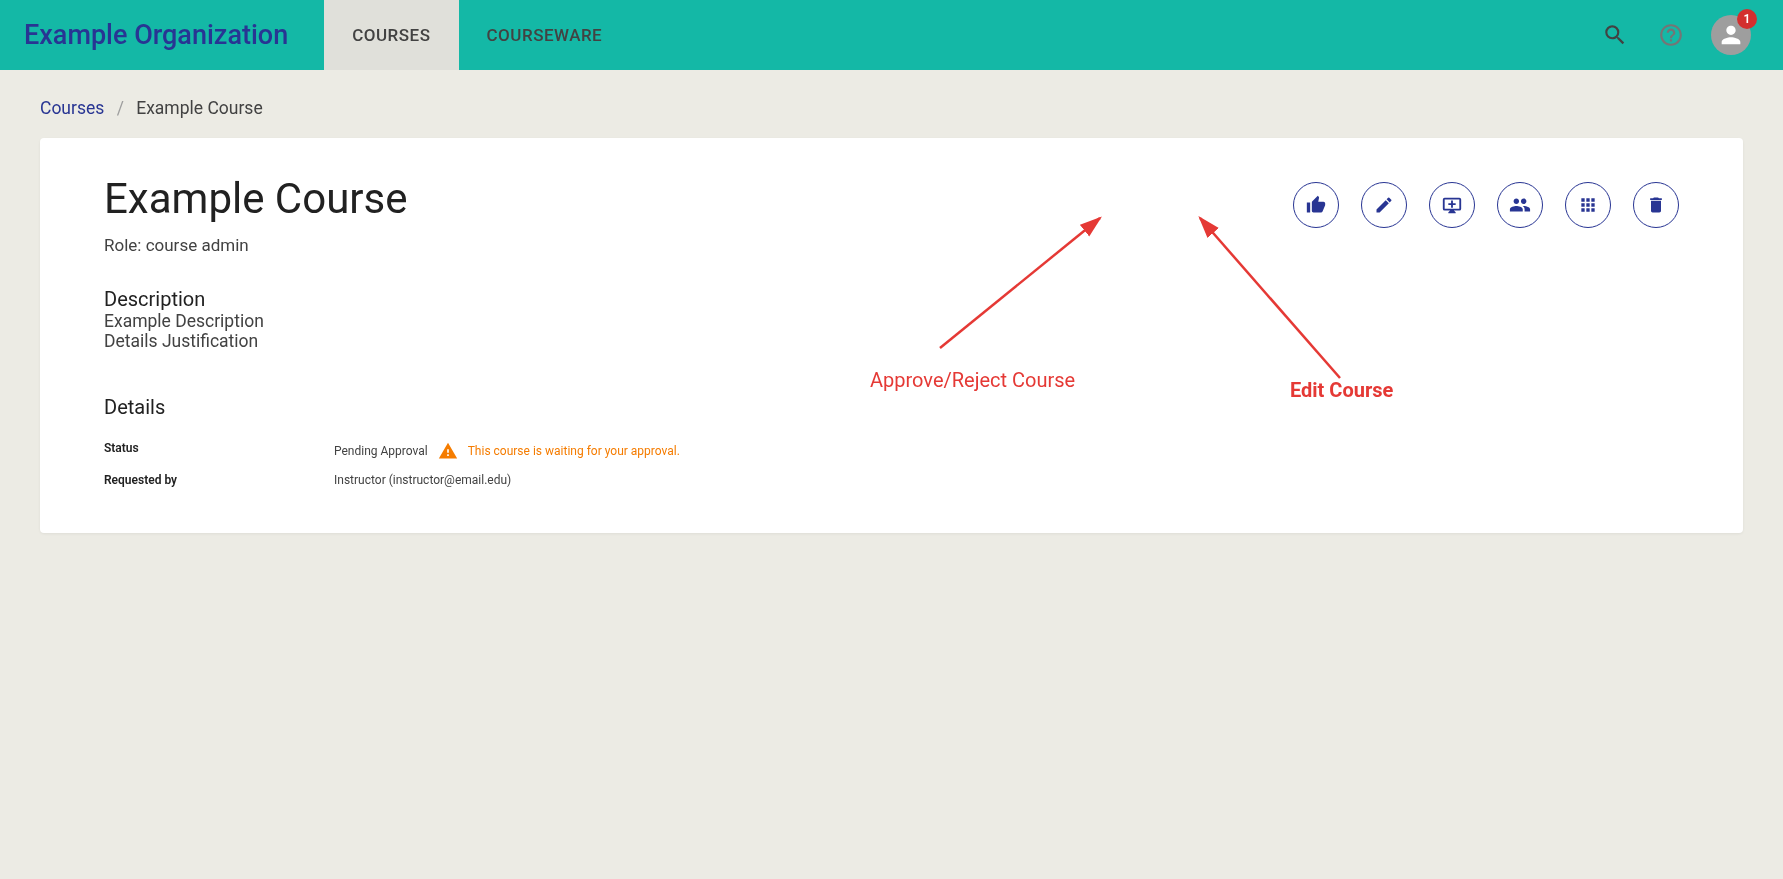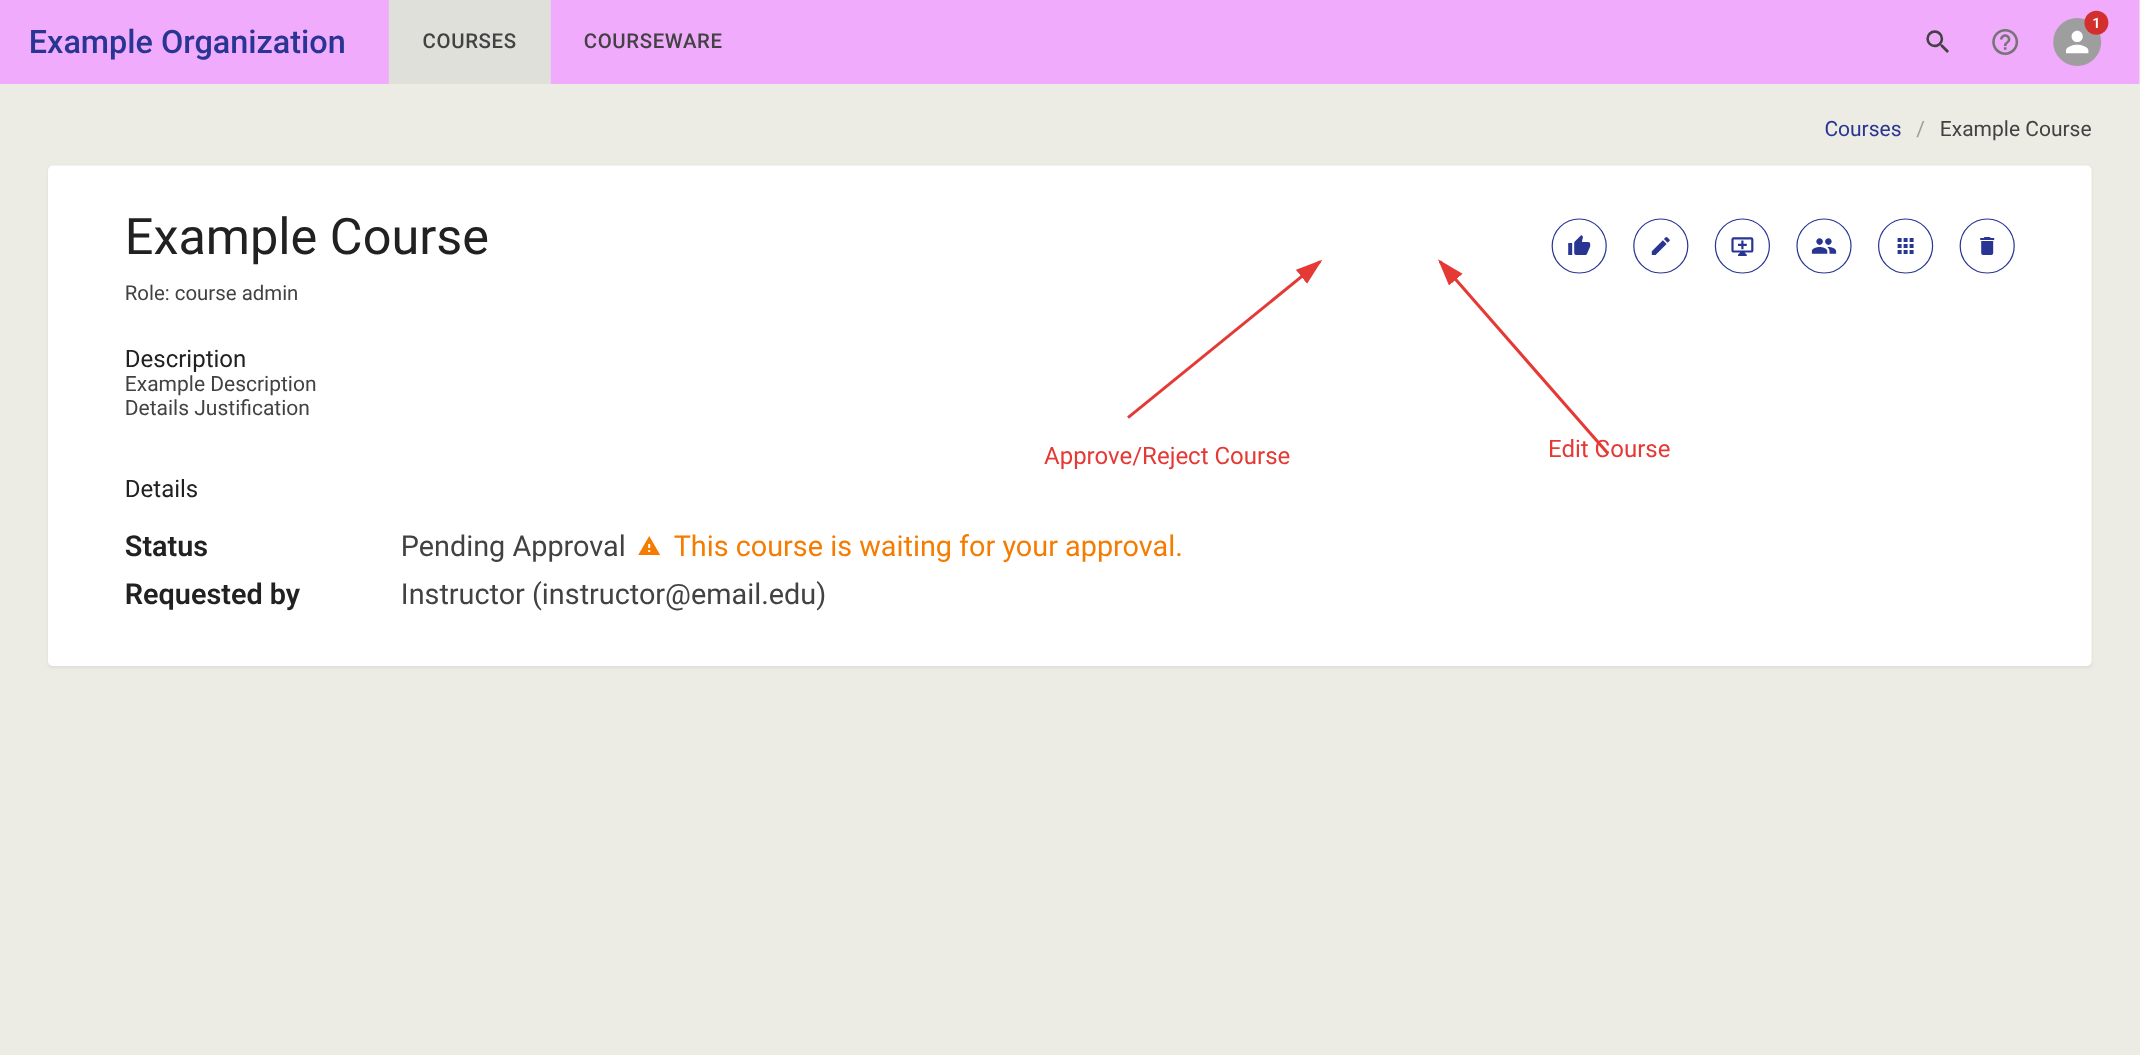--- a/index.html
+++ b/index.html
@@ -8,21 +8,21 @@
       background: #ecebe4;
       color: #212121;
       width: 1783px;
       height: 879px;
       overflow: hidden;
     }
     .header {
       display: flex;
       align-items: center;
       height: 70px;
-      background: #f0abfc;
+      background: #14b8a6;
       padding: 0 24px;
     }
     .org-title {
       color: #283593;
       font-size: 27px;
       font-weight: 500;
       margin-right: 36px;
     }
     .nav-tabs {
       display: flex;
@@ -83,21 +83,20 @@
       width: 20px;
       height: 20px;
       display: flex;
       align-items: center;
       justify-content: center;
     }
     .breadcrumb {
       padding: 28px 40px 20px 40px;
       font-size: 17.5px;
       color: #424242;
-      text-align: right;
     }
     .breadcrumb a {
       color: #283593;
       text-decoration: none;
       cursor: pointer;
     }
     .breadcrumb .sep {
       color: #9e9e9e;
       margin: 0 8px;
     }
@@ -149,21 +148,21 @@
     .section-body {
       font-size: 17.5px;
       color: #424242;
     }
     .details-table {
       margin-top: 16px;
     }
     .details-row {
       display: flex;
       padding: 6px 0;
-      font-size: 24px;
+      font-size: 12px;
     }
     .details-label {
       width: 230px;
       font-weight: 600;
       color: #212121;
     }
     .details-value {
       color: #424242;
       display: flex;
       align-items: center;
@@ -293,14 +292,14 @@
   <div class="annotation" style="left:830px; top:230px;">Approve/Reject Course</div>
 
   <svg class="annot-arrow" style="left:1140px; top:60px;" width="200" height="190">
     <defs>
         <marker id="ah2" markerWidth="10" markerHeight="10" refX="8" refY="3" orient="auto">
           <path d="M0,0 L0,6 L9,3 z" fill="#e53935"></path>
         </marker>
       </defs>
     <line x1="160" y1="180" x2="20" y2="20" stroke="#e53935" stroke-width="2.5" marker-end="url(#ah2)"></line>
   </svg>
-  <div class="annotation" style="left:1250px; top:224px;">Edit Course</div>
+  <div class="annotation" style="left:1250px; top:240px;font-weight:bold;">Edit Course</div>
 </div>
 
 </body></html>

